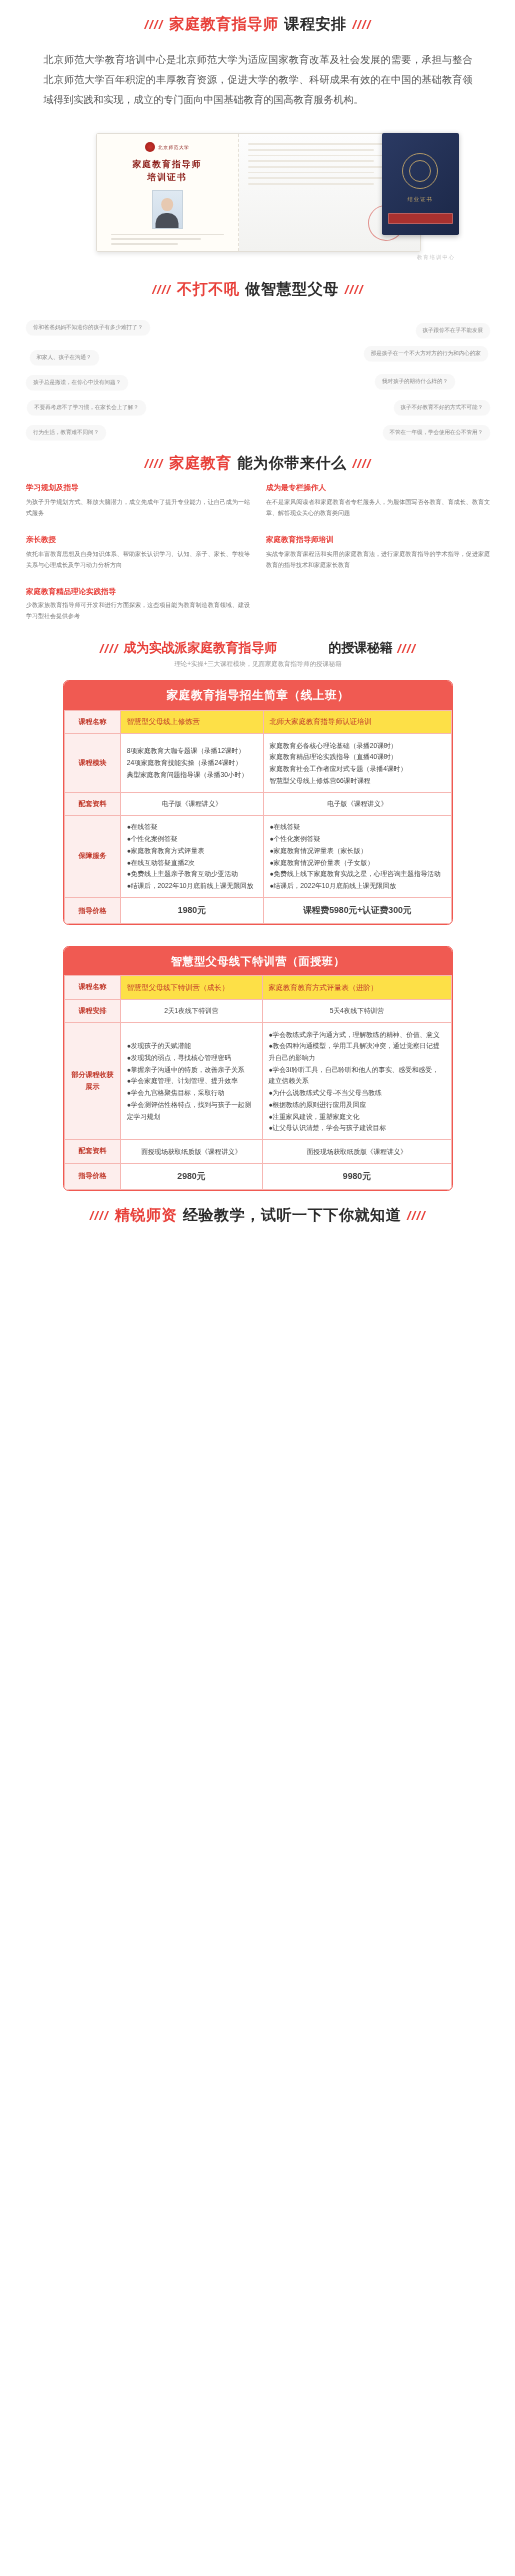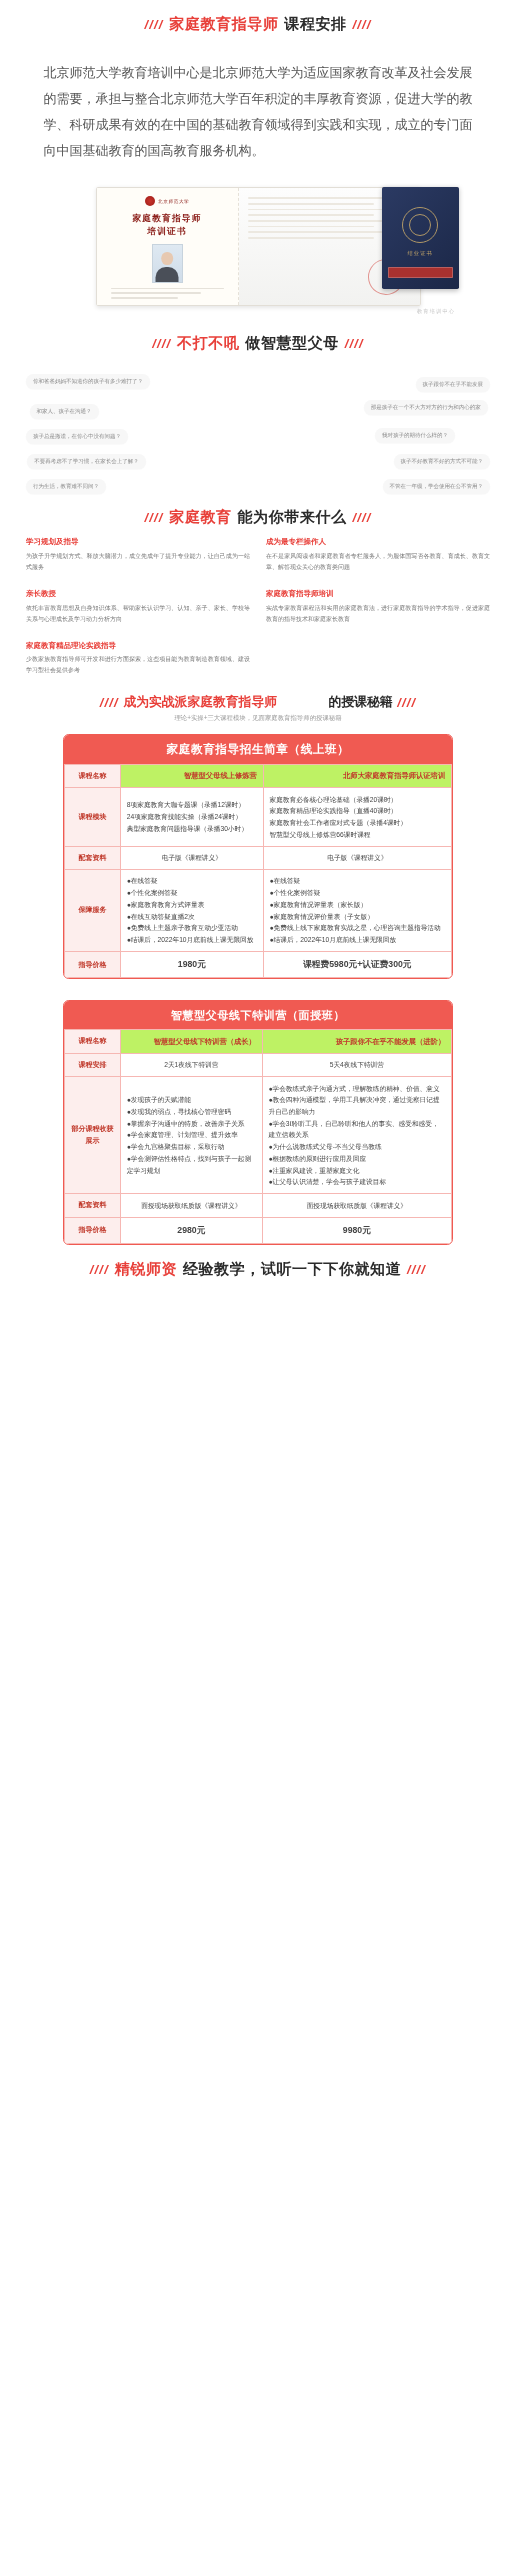--- a/index.html
+++ b/index.html
@@ -25,22 +25,22 @@
     font-style: italic;
     font-weight: bold;
     font-size: 12.8px;
     letter-spacing: 1.2px;
   }
   .sec-title .t1 { color: #e8403a; font-size: 15px; font-weight: bold; letter-spacing: 0.6px; }
   .sec-title .t2 { color: #2b2b2b; font-size: 15px; font-weight: bold; letter-spacing: 0.6px; }
 
   .sub-desc {
     width: 429px;
-    margin: 21px auto 0 auto;
-    font-size: 13px;
+    margin: 11px auto 0 auto;
+    font-size: 10px;
     line-height: 2.0;
     color: #555;
     text-align: justify;
   }
 
   
   .cert-wrap {
     width: 406px;
     margin: 10.4px auto 0 auto;
     height: 145px;
@@ -211,24 +211,24 @@
   }
   table.t .rowlabel {
     width: 56px;
     text-align: center;
     background: #fdeeed;
     color: #c0392b;
     font-weight: bold;
     font-size: 7px;
   }
   table.t .colhead {
-    text-align: right;
-    background: #bef264;
+    text-align: left;
+    background: #fde047;
     color: #c0392b;
-    font-weight: bold;
+    font-weight: normal;
     font-size: 7.3px;
     line-height: 1.6;
   }
   table.t td.c { text-align: center; }
   .price { color: #e8403a; font-weight: bold; font-size: 8.7px; }
 
   .card2-head {
     background: #f05a52; color:#fff; text-align:center;
     font-size: 11px; font-weight: bold; padding: 6.4px 0; letter-spacing: 0.6px;
   }
@@ -397,21 +397,21 @@
 
   <div class="spacer"></div>
 
   <div class="card">
     <div class="card2-head">智慧型父母线下特训营（面授班）</div>
     <table class="t">
       <tbody>
           <tr>
         <td class="rowlabel">课程名称</td>
         <td class="colhead">智慧型父母线下特训营（成长）</td>
-        <td class="colhead">孩子跟你不在乎不能发展（进阶）</td>
+        <td class="colhead">家庭教育教育方式评量表（进阶）</td>
       </tr>
       <tr>
         <td class="rowlabel">课程安排</td>
         <td class="c">2天1夜线下特训营</td>
         <td class="c">5天4夜线下特训营</td>
       </tr>
       <tr>
         <td class="rowlabel">部分课程收获展示</td>
         <td style="white-space:pre-line">●发现孩子的天赋潜能
 ●发现我的弱点，寻找核心管理密码

